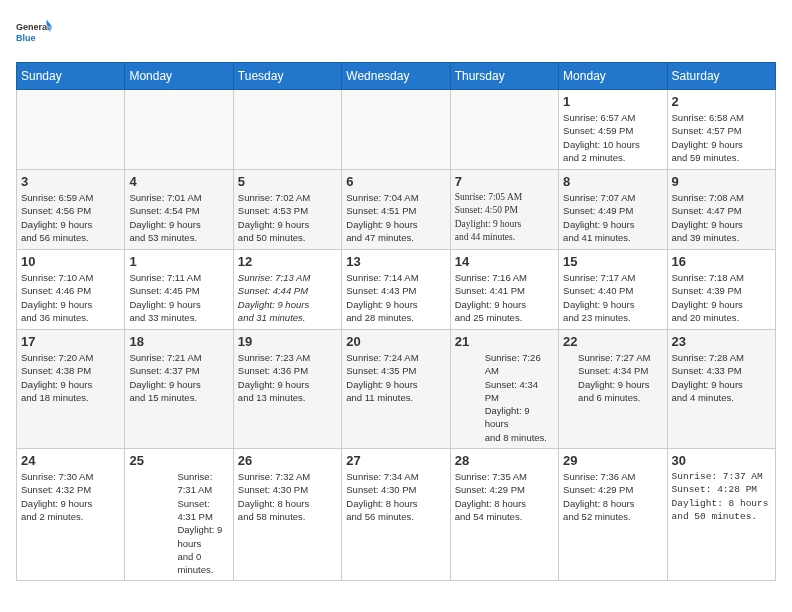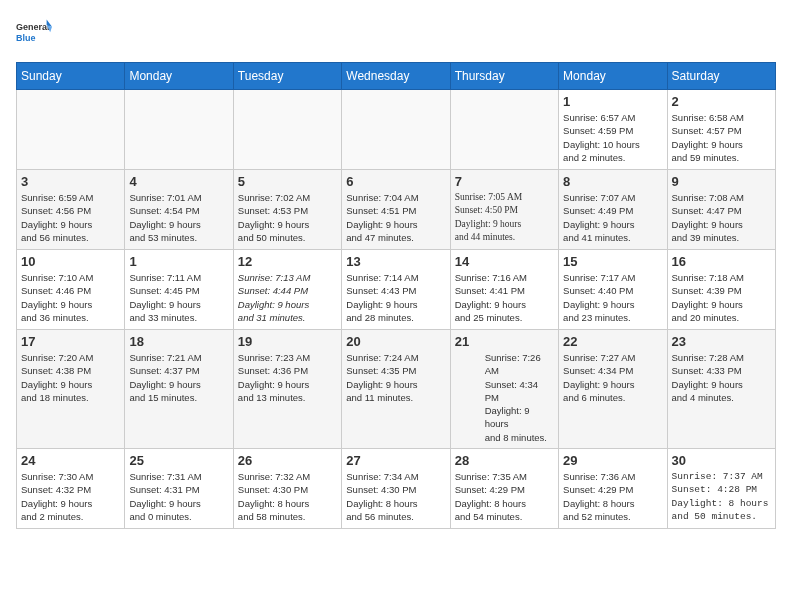--- a/index.html
+++ b/index.html
@@ -266,21 +266,21 @@
         </td>
         <td>
           <span class="day-number">21</span>
           <div class="day-info" style="white-space: pre-line; margin-left: 30px;">Sunrise: 7:26 AM
 Sunset: 4:34 PM
 Daylight: 9 hours
 and 8 minutes.</div>
         </td>
         <td>
           <span class="day-number">22</span>
-          <div class="day-info" style="white-space: pre-line;">Sunrise: 7:27 AM
+          <div class="day-info" style="white-space: pre-line; margin-left: 15px;">Sunrise: 7:27 AM
 Sunset: 4:34 PM
 Daylight: 9 hours
 and 6 minutes.</div>
         </td>
         <td>
           <span class="day-number">23</span>
           <div class="day-info" style="white-space: pre-line;">Sunrise: 7:28 AM
 Sunset: 4:33 PM
 Daylight: 9 hours
 and 4 minutes.</div>
@@ -289,21 +289,21 @@
       <tr>
         <td>
           <span class="day-number">24</span>
           <div class="day-info" style="white-space: pre-line;">Sunrise: 7:30 AM
 Sunset: 4:32 PM
 Daylight: 9 hours
 and 2 minutes.</div>
         </td>
         <td>
           <span class="day-number">25</span>
-          <div class="day-info" style="white-space: pre-line;">Sunrise: 7:31 AM
+          <div class="day-info" style="white-space: pre-line; margin-left: 48px;">Sunrise: 7:31 AM
 Sunset: 4:31 PM
 Daylight: 9 hours
 and 0 minutes.</div>
         </td>
         <td>
           <span class="day-number">26</span>
           <div class="day-info" style="white-space: pre-line;">Sunrise: 7:32 AM
 Sunset: 4:30 PM
 Daylight: 8 hours
 and 58 minutes.</div>

